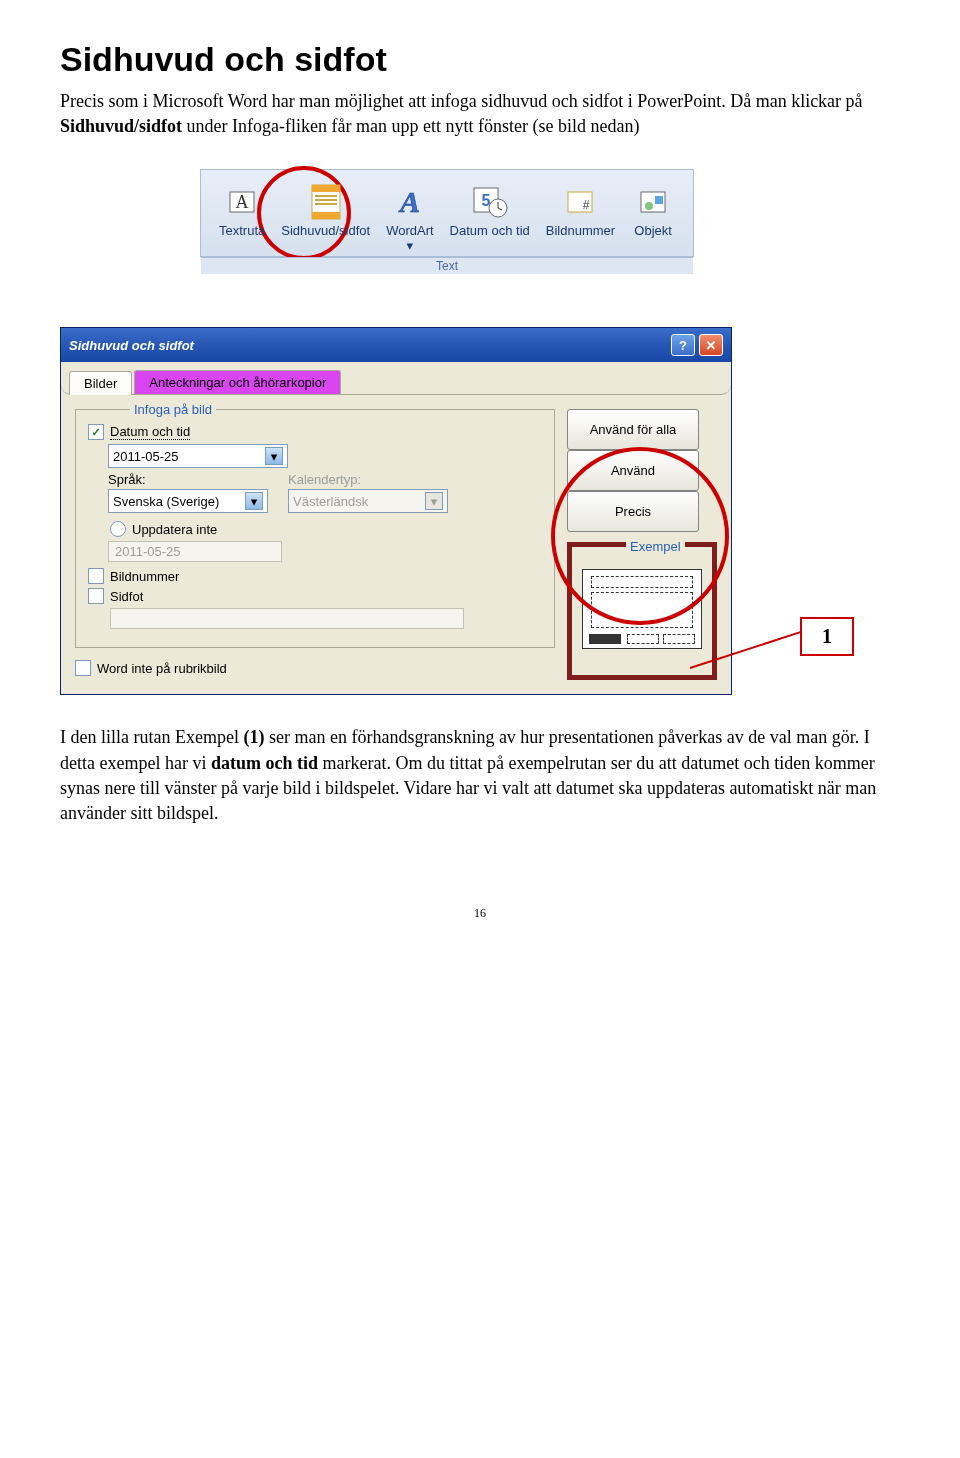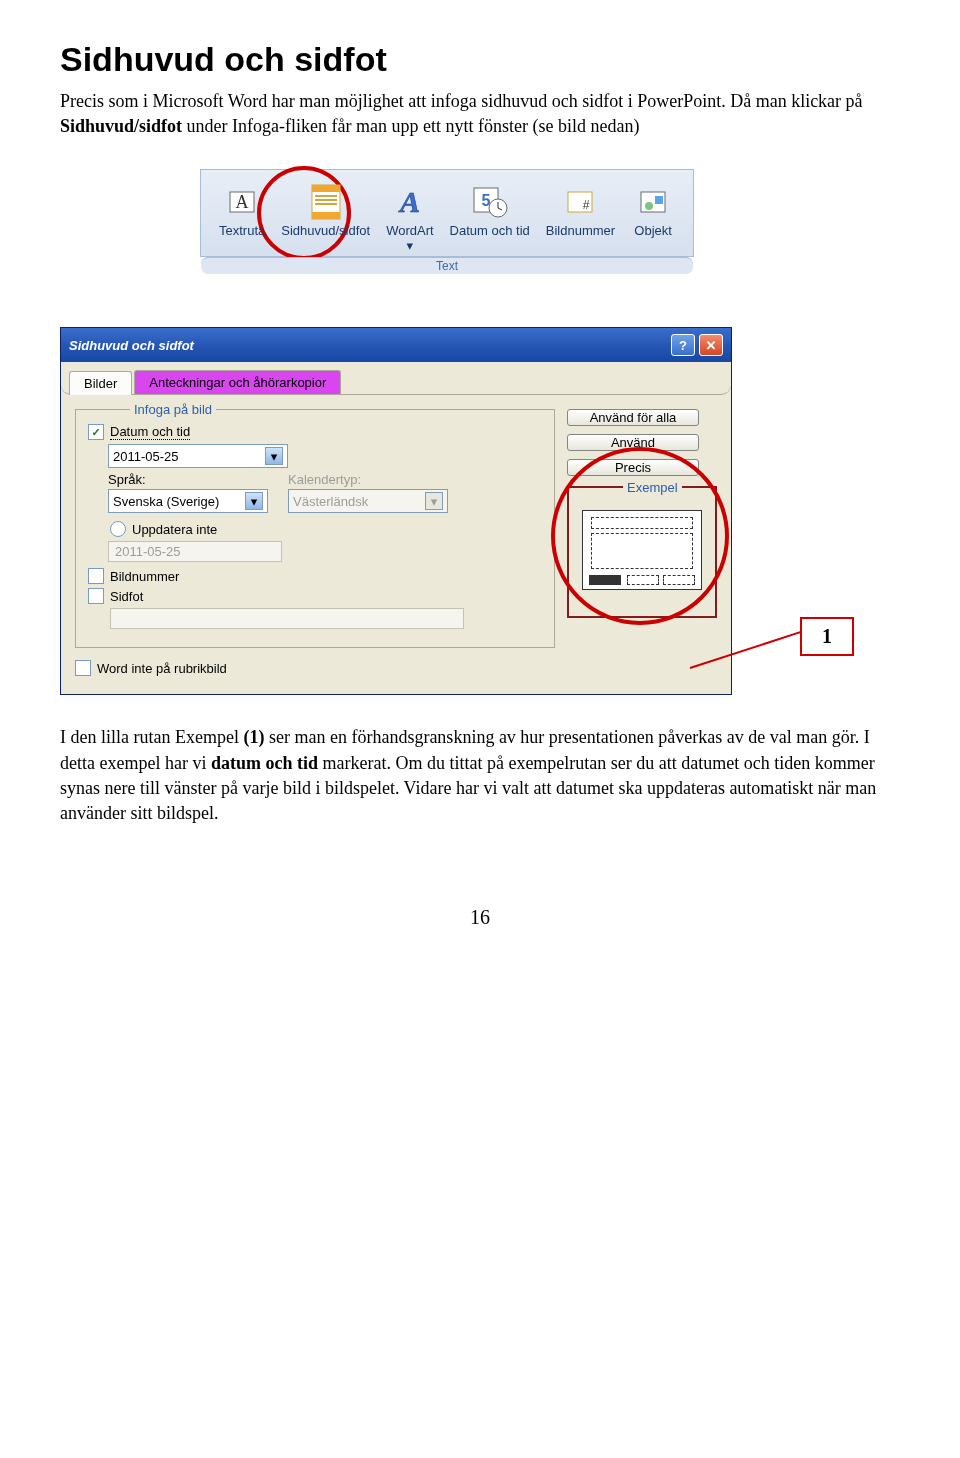--- a/index.html
+++ b/index.html
@@ -55,21 +55,20 @@
     position: absolute;
     bottom: -18px;
     left: 0;
     right: 0;
     text-align: center;
     font-size: 12px;
     color: #4a6a9a;
     border-top: 1px solid #a9bcd8;
     background: #dde6f2;
     padding: 1px 0;
-    border-radius: 7px;
   }
   .red-circle {
     border: 4px solid #c00;
     border-radius: 50%;
     position: absolute;
     pointer-events: none;
   }
   .circle-ribbon {
     width: 86px;
     height: 86px;
@@ -211,33 +210,32 @@
     border: 1px solid #c5c2b5;
     background: #f5f4ee;
     padding: 2px 6px;
     color: #9c9c9c;
     min-width: 160px;
   }
   .dbtn {
     border: 1px solid #848484;
     border-radius: 3px;
     background: linear-gradient(#fff, #e7e6dc);
-    padding: 0 0;
+    padding: 12px 0;
     width: 130px;
     text-align: center;
-    margin-bottom: 8px;
   }
   .circle-dialog {
     width: 170px;
     height: 170px;
     top: 38px;
     right: -12px;
   }
   .preview {
-    border: 2px solid #7f1d1d;
+    border: 5px solid #7f1d1d;
     padding: 22px 10px 10px 10px;
     position: relative;
     margin-top: 10px;
     height: 96px;
   }
   .slide-thumb {
     width: 118px;
     height: 78px;
     border: 1px solid #333;
     margin: 0 auto;
@@ -259,21 +257,21 @@
   }
   .callout-line {
     position: absolute;
     height: 2px;
     background: #c00;
   }
   .page-num {
     text-align: center;
     margin-top: 80px;
     font-family: "Times New Roman", serif;
-    font-size: 20px;
+    font-size: 12px;
   }
   .grey { color: #9c9c9c; }
 </style>
 </head>
 <body>
 
 
 
 <h1>Sidhuvud och sidfot</h1>
 

